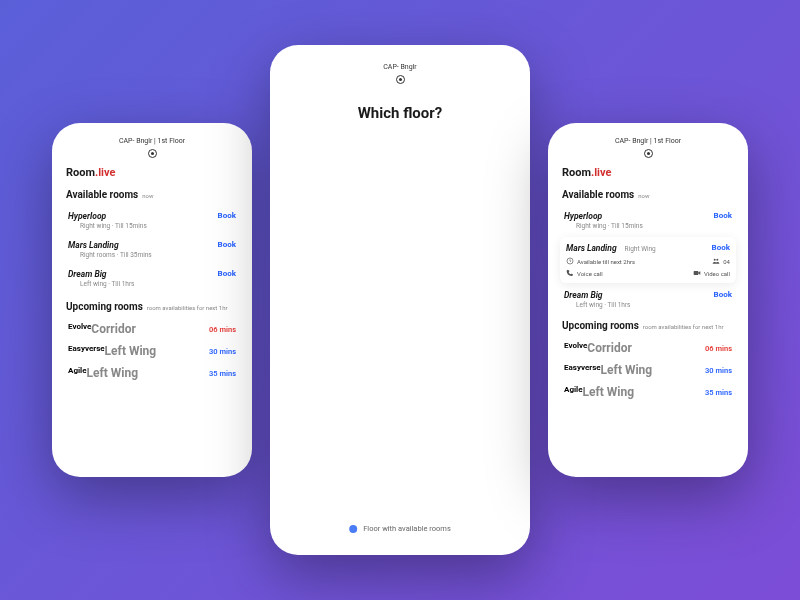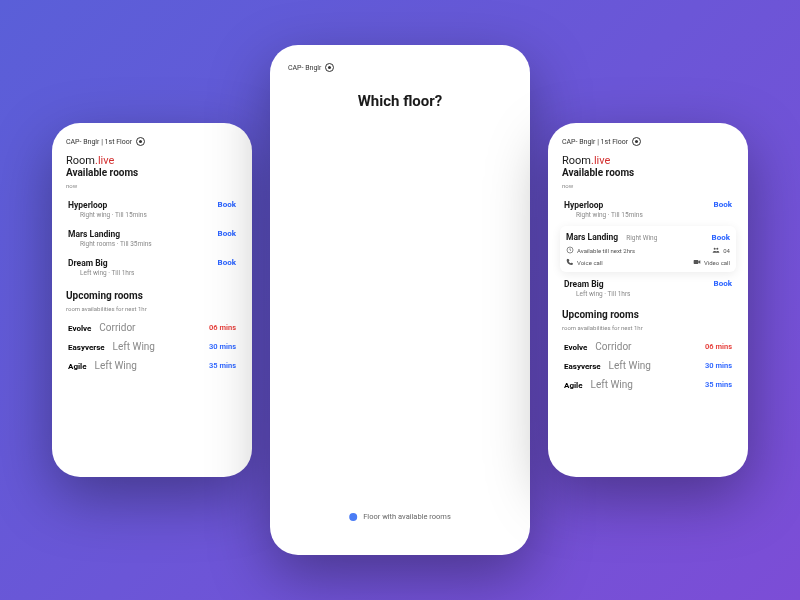--- a/index.html
+++ b/index.html
@@ -2,65 +2,65 @@
 <html><head>
 <meta charset="utf-8">
 <style>
 * { margin: 0; padding: 0; box-sizing: border-box; font-family: -apple-system, BlinkMacSystemFont, 'Segoe UI', Roboto, Arial, sans-serif; }
 body { width: 800px; height: 600px; background: linear-gradient(135deg, #5a5fd8 0%, #7c4dd6 100%); display: flex; align-items: center; justify-content: center; gap: 18px; overflow: hidden; }
 
 .phone { background: #fff; border-radius: 28px; box-shadow: 0 20px 60px rgba(0,0,0,0.35); overflow: hidden; position: relative; }
 .phone.side { width: 200px; height: 354px; padding: 14px 14px; font-size: 8px; }
 .phone.center { width: 260px; height: 510px; padding: 18px 18px; }
 
-.topbar { display: flex; justify-content: flex-start; align-items: center; gap: 4px; font-size: 7px; color: #333; margin-bottom: 8px; }
+.topbar { display: flex; justify-content: space-between; align-items: center; gap: 4px; font-size: 7px; color: #333; margin-bottom: 8px; flex-direction: column; }
 .topbar.center-top { margin-bottom: 20px; }
 .target-icon { width: 9px; height: 9px; border: 1.2px solid #333; border-radius: 50%; position: relative; display: flex; align-items: center; justify-content: center; }
 .target-icon::after { content: ''; width: 3px; height: 3px; background: #333; border-radius: 50%; }
 
-.logo { font-weight: 400; font-size: 11px; color: #1a1a1a; }
+.logo { font-weight: 700; font-size: 11px; color: #1a1a1a; margin-bottom: 10px; }
 .logo .live { color: #d32f2f; }
 
-.section-title { font-weight: 700; font-size: 10px; color: #1a1a1a; display: flex; align-items: baseline; gap: 4px; margin-bottom: 6px; flex-direction: column; }
+.section-title { font-weight: 700; font-size: 10px; color: #1a1a1a; display: flex; align-items: baseline; gap: 4px; margin-bottom: 6px; }
 .section-title .sub { font-weight: 400; font-size: 6px; color: #888; }
 
 .room-row { padding: 5px 2px; }
-.room-row .name { font-weight: 700; font-size: 8.5px; color: #1a1a1a; }
+.room-row .name { font-weight: 700; font-size: 8.5px; color: #1a1a1a; font-style: italic; }
 .room-row .meta { font-size: 6.5px; color: #888; margin-top: 1px; padding-left: 12px; }
 .room-row .head { display: flex; justify-content: space-between; align-items: flex-start; }
 .book-btn { color: #2962ff; font-weight: 700; font-size: 8px; cursor: pointer; }
 
 .room-row.expanded { background: #fff; border-radius: 6px; box-shadow: 0 2px 10px rgba(0,0,0,0.08); padding: 6px 6px; margin: 2px -2px; }
-.room-row.expanded .head { align-items: flex-end; }
+.room-row.expanded .head { align-items: flex-start; }
 .room-row.expanded .name { display: inline; }
 .room-row.expanded .wing { font-size: 6.5px; color: #888; margin-left: 6px; }
 .detail-line { display: flex; justify-content: space-between; font-size: 6px; color: #555; margin-top: 4px; }
 .detail-line .item { display: flex; align-items: center; gap: 3px; }
 
 .upcoming-row { display: flex; justify-content: space-between; align-items: center; padding: 4px 2px; }
-.upcoming-row .left { display: flex; gap: 8px; align-items: flex-end; }
+.upcoming-row .left { display: flex; align-items: flex-start; }
 .upcoming-row .rname { font-weight: 700; font-size: 8px; }
-.upcoming-row .loc { font-size: 10px; color: #888; }
+.upcoming-row .loc { font-size: 12px; color: #888; font-weight: bold; }
 .upcoming-row .time { font-size: 7.5px; font-weight: 600; }
 .time.red { color: #e53935; }
 .time.blue { color: #2962ff; }
 
 
 .center-head { text-align: center; margin-bottom: 12px; }
 .center-head h2 { font-size: 15px; font-weight: 700; color: #1a1a1a; margin-bottom: 4px; }
 .center-head p { font-size: 7.5px; color: #888; }
 
 .floors { position: relative; width: 100%; height: 260px; display: flex; flex-direction: column; align-items: center; justify-content: center; }
 .dia { width: 150px; height: 38px; position: absolute; left: 50%; transform: translateX(-50%) rotateX(66deg) rotateZ(45deg); transform-origin: center; border-radius: 4px; }
 .dia.ghost { background: rgba(120,140,200,0.12); border: 1px solid rgba(120,140,200,0.25); }
 .dia.solid { background: linear-gradient(135deg, #4a7cf5 0%, #3560d8 100%); box-shadow: 0 4px 18px rgba(41,98,255,0.35); }
 
 .floor-label { position: absolute; left: 50%; transform: translateX(-50%); font-size: 8.5px; font-weight: 600; color: #fff; pointer-events: none; text-align: center; width: 100px; }
 
-.legend { display: flex; align-items: center; gap: 6px; font-size: 7.5px; color: #666; position: absolute; bottom: 34px; left: 50%; transform: translateX(-50%); white-space: nowrap; }
+.legend { display: flex; align-items: center; gap: 6px; font-size: 7.5px; color: #666; position: absolute; bottom: 22px; left: 50%; transform: translateX(-50%); white-space: nowrap; }
 .legend-dot { width: 8px; height: 8px; border-radius: 50%; background: #4a7cf5; }
 
 svg.mini { width: 8px; height: 8px; }
 </style>
 </head>
 <body>
 
 <div class="phone side">
   <div class="topbar">
     <span>CAP- Bnglr | 1st Floor</span>

